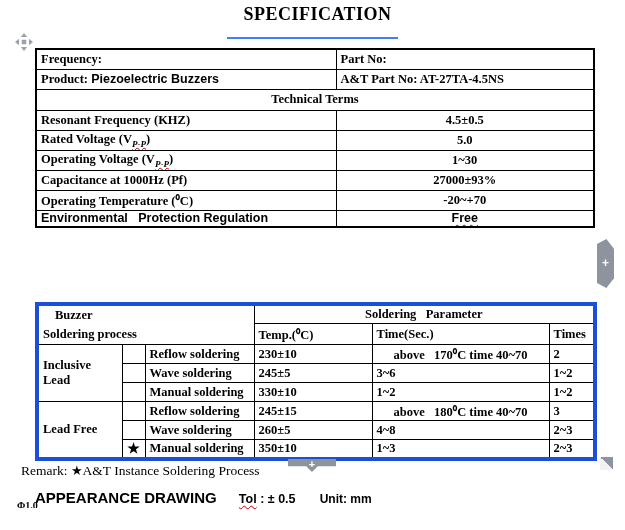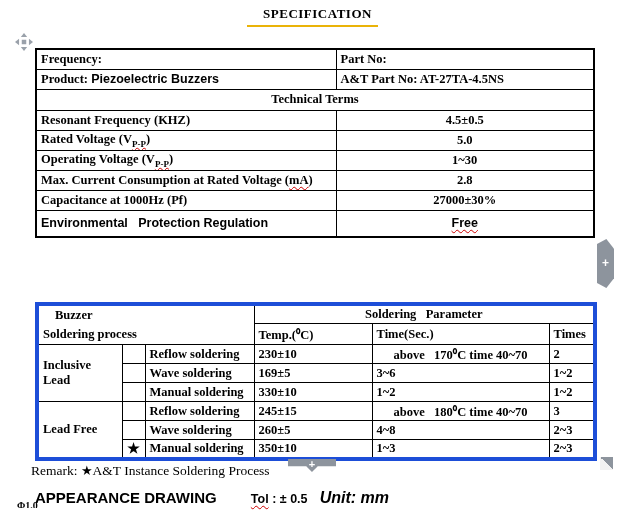--- a/index.html
+++ b/index.html
@@ -4,52 +4,52 @@
 <style>
   html,body{margin:0;padding:0;}
   body{
     width:625px;height:530px;position:relative;overflow:hidden;
     background:#ffffff;color:#000;
     font-family:"Liberation Serif", serif;
   }
   
   .title-wrap{position:absolute;top:4px;left:0;width:625px;text-align:center;}
   .title{
-    display:inline-block;font-weight:bold;font-size:13px;letter-spacing:.5px;
-    border-bottom:2px solid #eab308;padding:0 6px 3px 16px;
+    display:inline-block;font-weight:bold;font-size:18px;letter-spacing:.5px;
+    border-bottom:2px solid #3b82f6;padding:0 6px 12px 16px;
   }
   
   .move-icon{position:absolute;left:15px;top:33px;width:18px;height:18px;}
   
   table{border-collapse:collapse;table-layout:fixed;position:absolute;left:35px;}
   td{border:1px solid #000;padding:0 4px;font-weight:bold;font-size:12.5px;overflow:hidden;}
   .t1{top:48px;width:558px;border:2px solid #000;}
   .t2{top:302px;width:558px;border:4px solid #1d4ed8;}
-  .h20{height:20px}.h21{height:21px}.h17{height:17px}.h16{height:27px}
+  .h20{height:20px}.h21{height:21px}.h17{height:17px}.h16{height:16px}
   .h19{height:19px}
   .center{text-align:center;}
   .val{text-align:center;}
   .sans{font-family:"Liberation Sans", sans-serif;font-size:12.5px;}
   .pre{white-space:pre;}
   .sq{
     text-decoration:underline;text-decoration-style:wavy;
     text-decoration-color:#cc0000;text-decoration-thickness:1px;text-underline-offset:2px;
   }
   sub.subsq{
     font-size:9px;
     text-decoration:underline;text-decoration-style:wavy;
-    text-decoration-color:#cc0000;text-decoration-thickness:1px;
+    text-decoration-color:#cc0000;text-decoration-thickness:1px;font-style:italic;
   }
   
   .buzzer-cell div{line-height:19px;}
   .buzzer-line1{padding-left:12px;}
   .star-cell{text-align:center;padding:0 1px;font-size:14px;}
   .time-center{text-align:center;white-space:pre;}
   
-  .remark{position:absolute;left:31px;top:463px;font-size:13.5px;font-weight:normal;}
+  .remark{position:absolute;left:21px;top:463px;font-size:13.5px;font-weight:normal;}
   .remark .star{font-size:13px;}
   
   .handle-h{
     position:absolute;left:288px;top:459px;width:48px;height:13px;
     background:#8d949d;color:#fff;text-align:center;line-height:10px;
     font-family:"Liberation Sans", sans-serif;font-weight:bold;font-size:11px;
     clip-path:polygon(0 0,100% 0,100% 55%,62% 55%,50% 100%,38% 55%,0 55%);
   }
   .handle-v{
     position:absolute;left:597px;top:239px;width:17px;height:49px;
@@ -59,22 +59,22 @@
   }
   .grip{
     position:absolute;left:600px;top:457px;width:13px;height:13px;
     background:linear-gradient(225deg,#8d949d 50%,#f2f2f2 50%);
   }
   
   .appearance{
     position:absolute;left:35px;top:489px;
     font-family:"Liberation Sans", sans-serif;font-weight:bold;font-size:15px;
   }
-  .appearance .tol{font-size:12.5px;margin-left:30px;}
-  .appearance .unit{font-size:16px;margin-left:8px;font-style:italic;}
+  .appearance .tol{font-size:12.5px;margin-left:18px;}
+  .appearance .unit{font-size:12px;margin-left:20px;}
   
   .fragment{
     position:absolute;left:17px;top:500px;height:8px;overflow:hidden;
     font-weight:bold;font-size:10px;
   }
 </style>
 </head>
 <body>
 
 <div class="title-wrap">
@@ -120,26 +120,26 @@
   </tr>
   <tr class="h20">
     <td><span>Rated Voltage (V</span><sub class="subsq">P-P</sub><span>)</span></td>
     <td class="val">5.0</td>
   </tr>
   <tr class="h20">
     <td><span>Operating Voltage (V</span><sub class="subsq">P-P</sub><span>)</span></td>
     <td class="val">1~30</td>
   </tr>
   <tr class="h20">
-    <td><span>Max. Current Consumption at Rated Voltage (</span><span class="sq">mA</span><span>)</span></td>
-    <td class="val">2.8</td>
-  </tr>
-  <tr class="h20">
     <td>Capacitance at 1000Hz (Pf)</td>
-    <td class="val">27000±30%</td>
+    <td class="val">27000±93%</td>
+  </tr>
+  <tr class="h20">
+    <td>Operating Temperature (⁰C)</td>
+    <td class="val">-20~+70</td>
   </tr>
   <tr class="h16">
     <td class="sans pre">Environmental   Protection Regulation</td>
     <td class="val"><span class="sans sq">Free</span></td>
   </tr>
 </tbody>
   </table>
 
 <table class="t2">
   <colgroup>
@@ -168,21 +168,21 @@
     <td rowspan="3">Inclusive Lead</td>
     <td class="star-cell"></td>
     <td>Reflow soldering</td>
     <td>230±10</td>
     <td class="time-center">above   170⁰C time 40~70</td>
     <td>2</td>
   </tr>
   <tr class="h19">
     <td class="star-cell"></td>
     <td>Wave soldering</td>
-    <td>169±5</td>
+    <td>245±5</td>
     <td>3~6</td>
     <td>1~2</td>
   </tr>
   <tr class="h19">
     <td class="star-cell"></td>
     <td>Manual soldering</td>
     <td>330±10</td>
     <td>1~2</td>
     <td>1~2</td>
   </tr>

